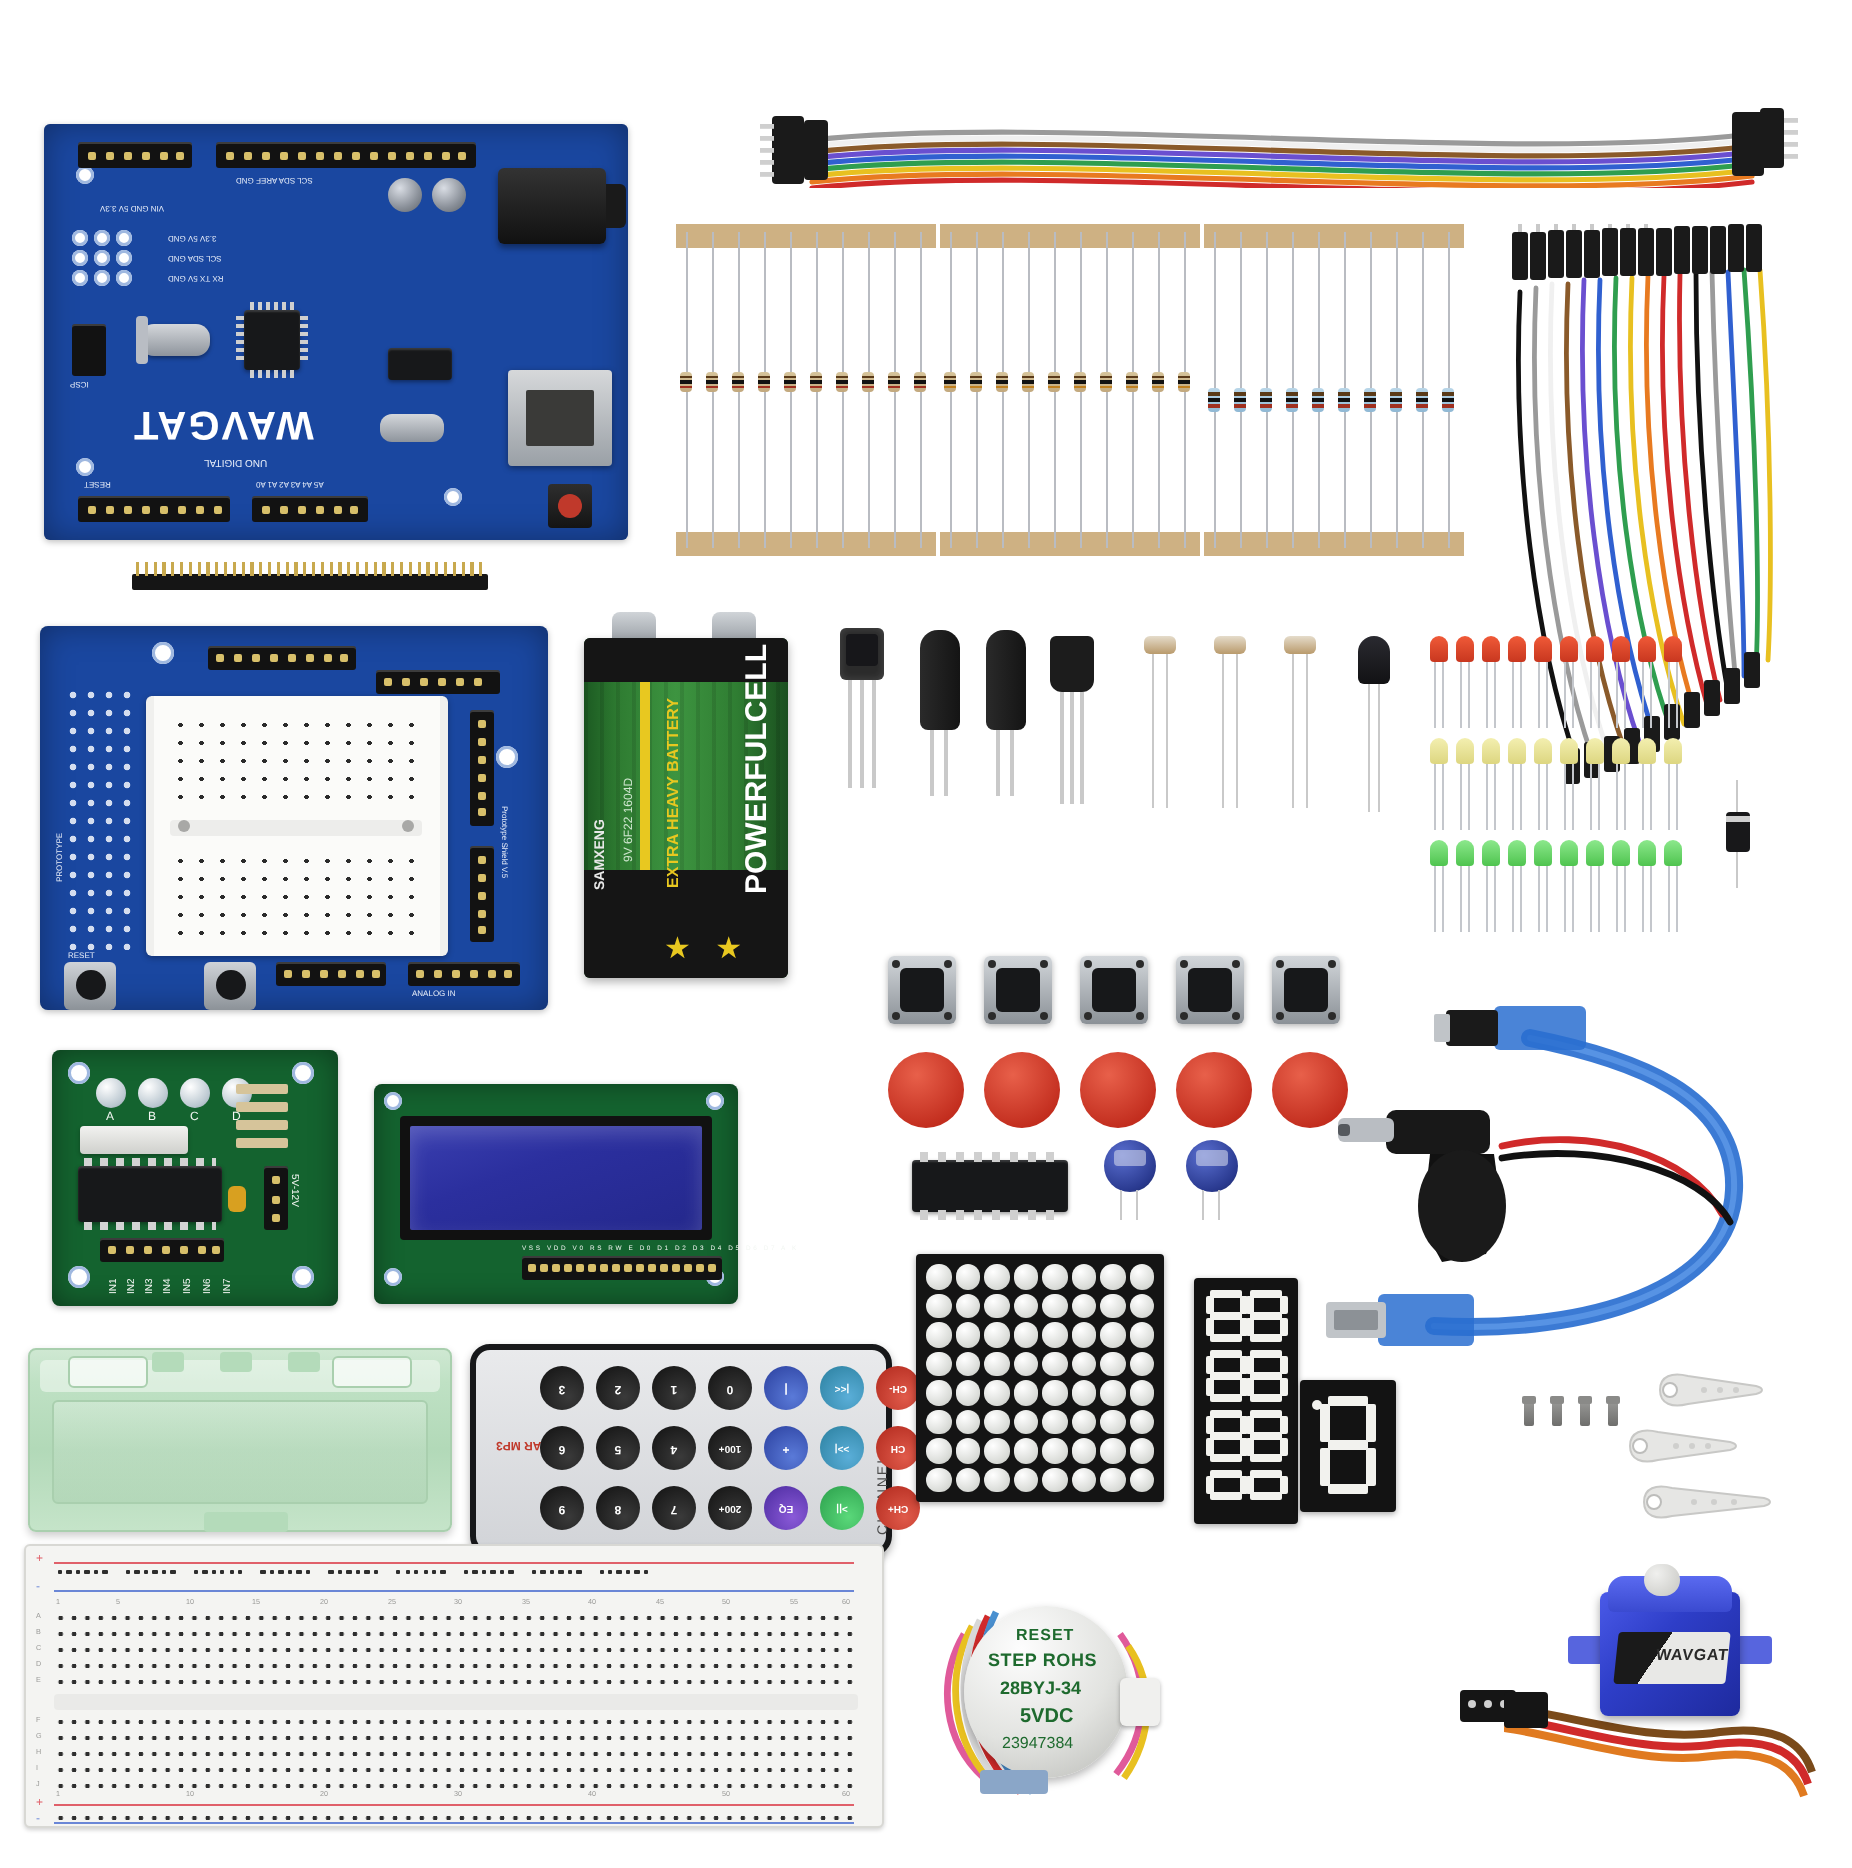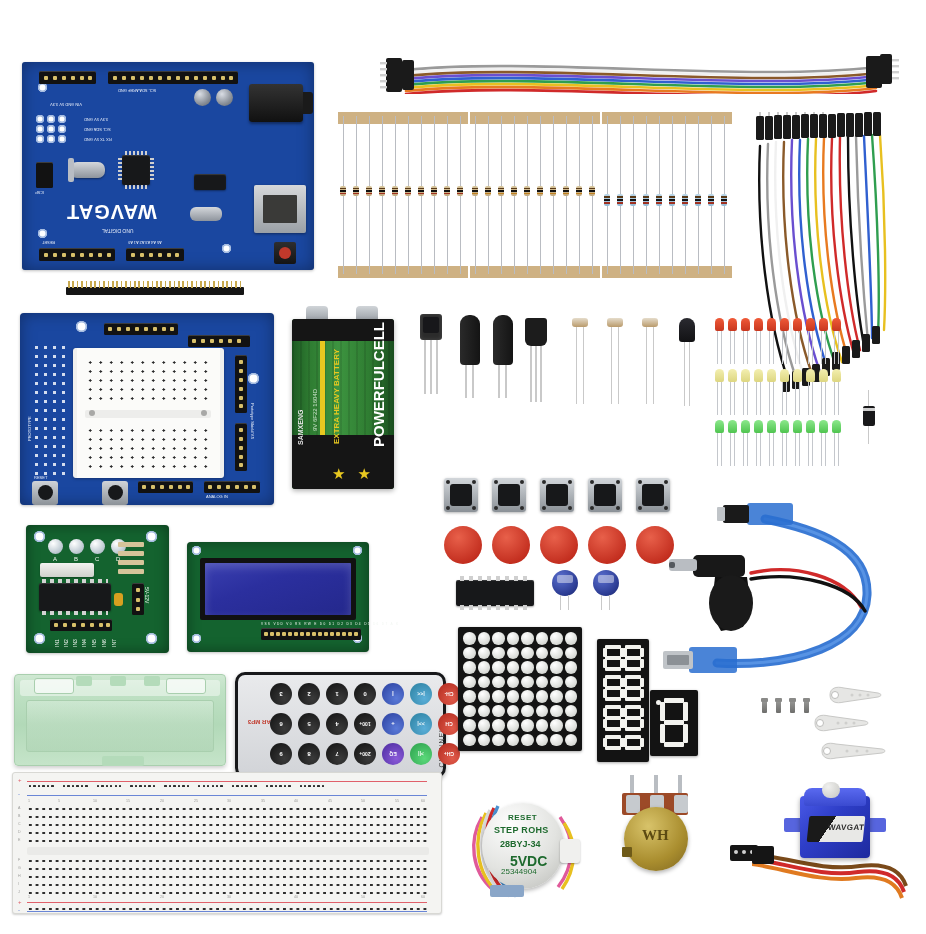--- a/index.html
+++ b/index.html
@@ -1291,42 +1291,24 @@
       background:radial-gradient(circle at 35% 25%,#fdfdfd,#e2e3e0 55%,#b9bab6 100%);
       box-shadow:0 2px 4px rgba(0,0,0,.28);"></div>
 
     <div style="position:absolute;left:22px;top:92px;width:34px;height:12px;background:#8aa6c8;border-radius:2px;"></div>
 
     <div style="position:absolute;left:92px;top:46px;width:20px;height:24px;background:#f0f0ee;border-radius:3px;box-shadow:0 1px 2px rgba(0,0,0,.3);"></div>
 
     <div style="position:absolute;left:40px;top:20px;font-size:8px;color:#1e6a2e;font-weight:bold;letter-spacing:.5px;">RESET</div>
     <div style="position:absolute;left:26px;top:32px;font-size:9px;color:#1e6a2e;font-weight:bold;letter-spacing:.3px;">STEP ROHS</div>
     <div style="position:absolute;left:32px;top:46px;font-size:9px;color:#1e6a2e;font-weight:bold;">28BYJ-34</div>
-    <div style="position:absolute;left:42px;top:60px;font-size:14px;color:#1e6a2e;font-weight:bold;">5VDC</div>
-    <div style="position:absolute;left:33px;top:74px;font-size:8px;color:#1e6a2e;">25344904</div>
-  </div>
-
-  <div class="it" style="left:618px;top:775px;width:76px;height:110px;">
-
-    <div style="position:absolute;left:12px;top:0;width:4px;height:22px;background:#b9bdc2;"></div>
-    <div style="position:absolute;left:36px;top:0;width:4px;height:22px;background:#b9bdc2;"></div>
-    <div style="position:absolute;left:60px;top:0;width:4px;height:22px;background:#b9bdc2;"></div>
-
-    <div style="position:absolute;left:4px;top:18px;width:66px;height:22px;background:#9c4a28;border-radius:2px;"></div>
-    <div style="position:absolute;left:8px;top:20px;width:14px;height:18px;background:#c6cace;border-radius:2px;"></div>
-    <div style="position:absolute;left:32px;top:20px;width:14px;height:18px;background:#c6cace;border-radius:2px;"></div>
-    <div style="position:absolute;left:56px;top:20px;width:14px;height:18px;background:#c6cace;border-radius:2px;"></div>
-
-    <div style="position:absolute;left:6px;top:32px;width:64px;height:64px;border-radius:50%;
-      background:radial-gradient(circle at 38% 30%,#d8c36a,#a98d2e 60%,#7e6620);
-      box-shadow:0 2px 4px rgba(0,0,0,.3);"></div>
-    <div style="position:absolute;left:24px;top:52px;font-size:15px;color:#5c4a12;font-weight:bold;
-                font-family:'Liberation Serif',serif;">WH</div>
-    <div style="position:absolute;left:4px;top:72px;width:10px;height:10px;background:#6e5a18;border-radius:1px;"></div>
-  </div>
+    <div style="position:absolute;left:42px;top:60px;font-size:10px;color:#1e6a2e;font-weight:bold;">5VDC</div>
+    <div style="position:absolute;left:33px;top:74px;font-size:8px;color:#1e6a2e;">23947384</div>
+  </div>
+
 
   <div class="it" style="left:730px;top:845px;width:28px;height:16px;">
     <div style="position:absolute;inset:0;background:#151515;border-radius:2px;"></div>
     <div style="position:absolute;left:4px;top:5px;width:4px;height:4px;background:#cfcfcf;border-radius:50%;"></div>
     <div style="position:absolute;left:12px;top:5px;width:4px;height:4px;background:#cfcfcf;border-radius:50%;"></div>
     <div style="position:absolute;left:20px;top:5px;width:4px;height:4px;background:#cfcfcf;border-radius:50%;"></div>
   </div>
 
   <div class="it" style="left:752px;top:782px;width:160px;height:118px;">
     <svg width="160" height="118" viewBox="0 0 160 118" style="position:absolute;left:0;top:0;">

